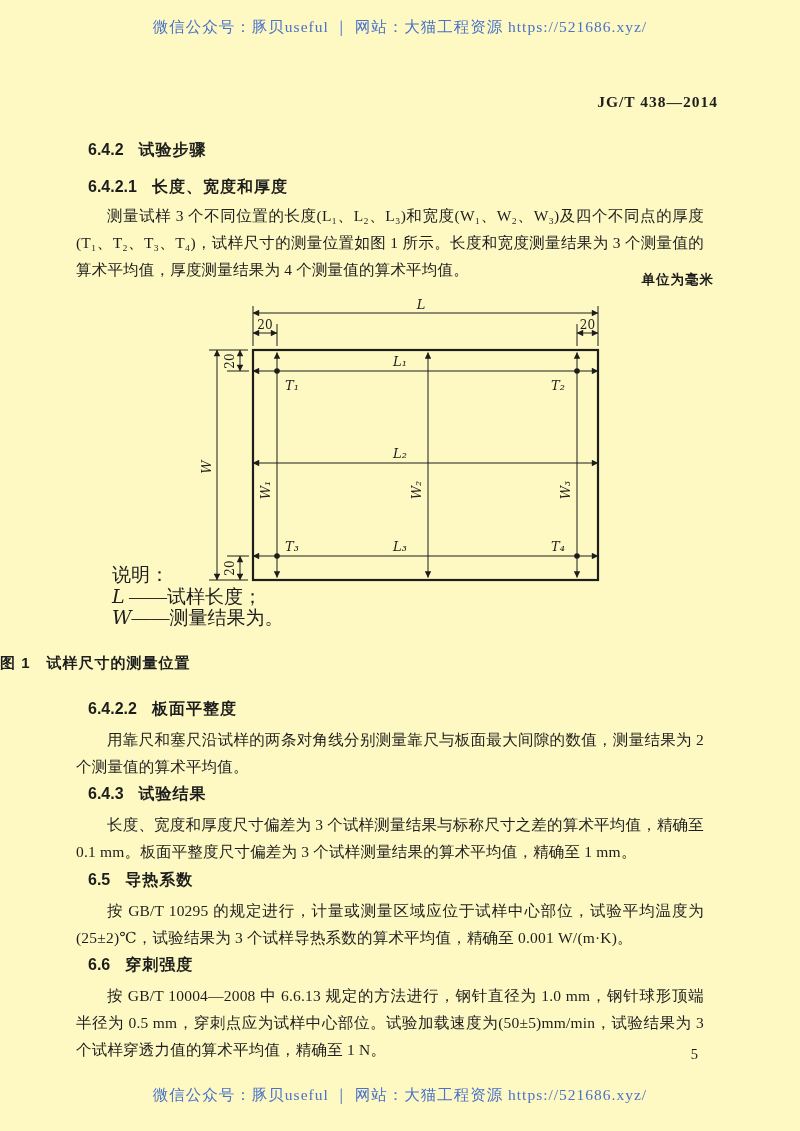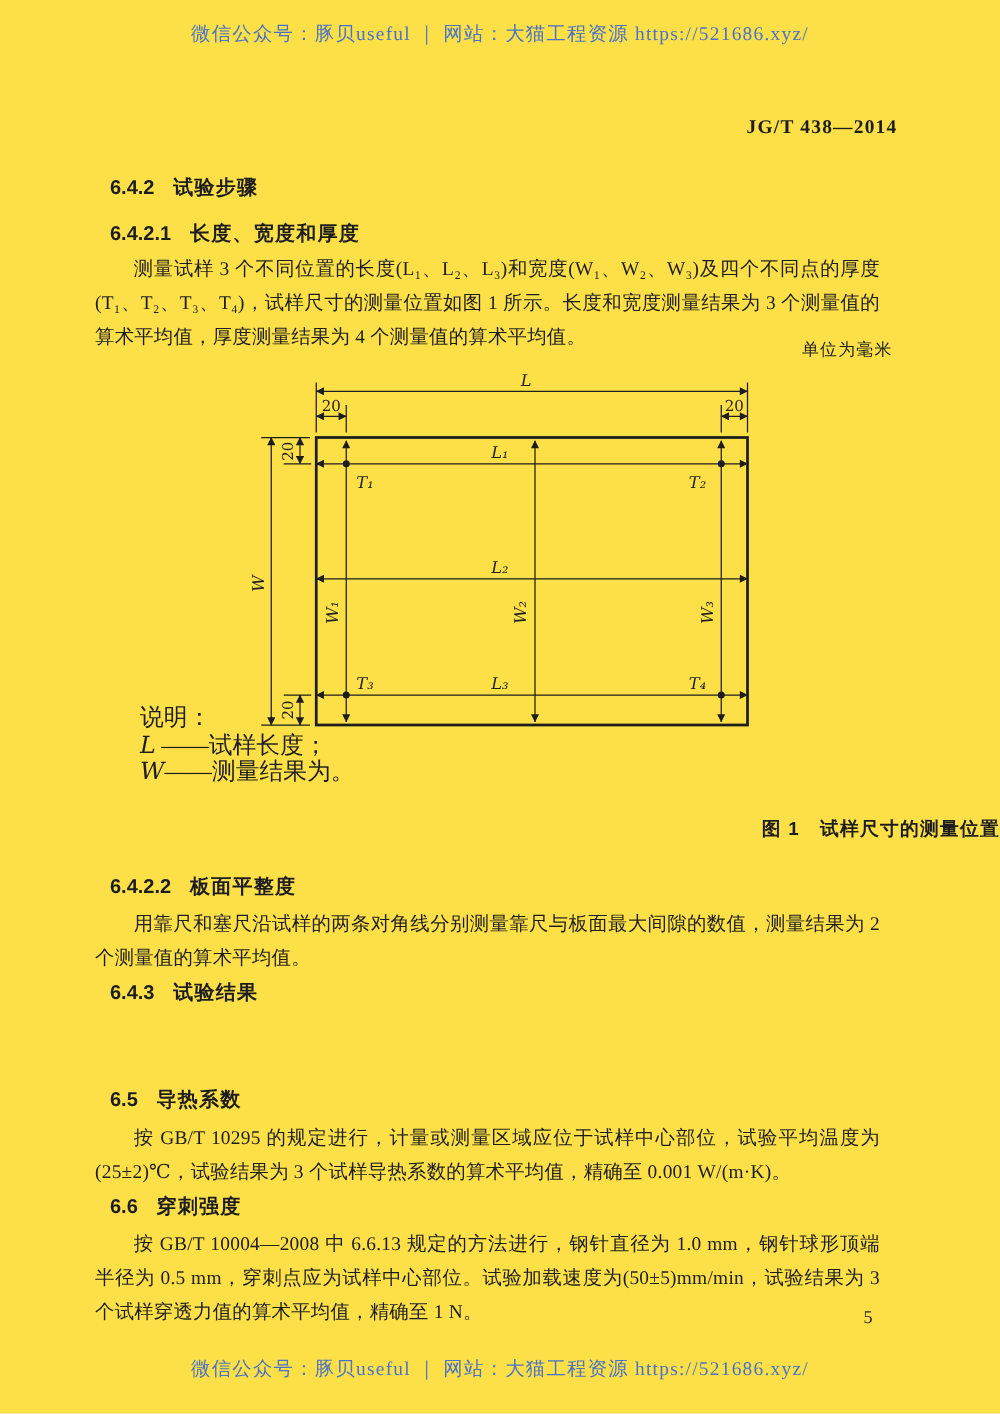--- a/index.html
+++ b/index.html
@@ -1,17 +1,17 @@
 <!DOCTYPE html>
 <html><head>
 <meta charset="utf-8">
 <style>
   html,body{margin:0;padding:0;background:#ffffff;}
   .page{
-    position:relative;width:800px;height:1131px;background:#fde047;overflow:hidden;
+    position:relative;width:800px;height:1131px;background:#fef9c3;overflow:hidden;
     font-family:"Liberation Serif","DejaVu Serif",serif;color:#1d1d1d;
   }
   .watermark{
     position:absolute;left:0;width:800px;text-align:center;
     color:#4a72c8;font-size:15.5px;letter-spacing:1px;white-space:nowrap;
   }
   .watermark.top{top:17px;}
   .watermark.bottom{top:1085px;}
   .doc-number{
     position:absolute;top:93px;right:82px;font-weight:bold;font-size:15.5px;
@@ -21,27 +21,27 @@
     position:absolute;left:88px;font-family:"Liberation Sans","DejaVu Sans",sans-serif;
     font-weight:bold;font-size:16px;white-space:nowrap;
   }
   .h .ht{margin-left:15px;letter-spacing:1px;}
   .para{
     position:absolute;left:76px;width:628px;margin:0;
     font-size:15.5px;line-height:27px;text-align:justify;text-indent:2em;
     letter-spacing:0.2px;
   }
   .unit-note{
-    position:absolute;top:271px;right:86px;font-size:13.5px;letter-spacing:1px;
+    position:absolute;top:271px;right:86px;font-size:13.5px;letter-spacing:1px;font-weight:bold;
   }
   .diagram{position:absolute;left:190px;top:293px;}
   .legend{position:absolute;left:112px;top:564px;font-size:19px;line-height:21.5px;}
   .legend .sym{font-style:italic;display:inline-block;min-width:17px;font-family:"DejaVu Serif",serif;}
   .fig-caption{
-    position:absolute;left:0;top:654px;width:800px;text-align:right;
+    position:absolute;left:0;top:654px;width:800px;text-align:left;
     font-family:"Liberation Sans","DejaVu Sans",sans-serif;font-weight:bold;font-size:15px;
     letter-spacing:1px;
   }
   .fig-caption .cap-text{margin-left:16px;}
   .page-number{position:absolute;top:1046px;right:102px;font-size:14.5px;}
   svg text{fill:#1d1d1d;}
   .dlab{font-family:"DejaVu Serif",serif;font-style:italic;font-size:13px;}
   .dnum{font-family:"DejaVu Serif",serif;font-size:12px;}
 </style>
 </head>
@@ -146,20 +146,21 @@
   </div>
 
   <div class="h" style="top:699px">
     <span>6.4.2.2</span><span class="ht">板面平整度</span>
   </div>
   <p class="para" style="top:726px">用靠尺和塞尺沿试样的两条对角线分别测量靠尺与板面最大间隙的数值，测量结果为 2 个测量值的算术平均值。</p>
 
   <div class="h" style="top:784px">
     <span>6.4.3</span><span class="ht">试验结果</span>
   </div>
+  <p class="para" style="top:811px">长度、宽度和厚度尺寸偏差为 3 个试样测量结果与标称尺寸之差的算术平均值，精确至 0.1 mm。板面平整度尺寸偏差为 3 个试样测量结果的算术平均值，精确至 1 mm。</p>
 
   <div class="h" style="top:870px">
     <span>6.5</span><span class="ht">导热系数</span>
   </div>
   <p class="para" style="top:897px">按 GB/T 10295 的规定进行，计量或测量区域应位于试样中心部位，试验平均温度为(25±2)℃，试验结果为 3 个试样导热系数的算术平均值，精确至 0.001 W/(m·K)。</p>
 
   <div class="h" style="top:955px">
     <span>6.6</span><span class="ht">穿刺强度</span>
   </div>
   <p class="para" style="top:982px">按 GB/T 10004—2008 中 6.6.13 规定的方法进行，钢针直径为 1.0 mm，钢针球形顶端半径为 0.5 mm，穿刺点应为试样中心部位。试验加载速度为(50±5)mm/min，试验结果为 3 个试样穿透力值的算术平均值，精确至 1 N。</p>

